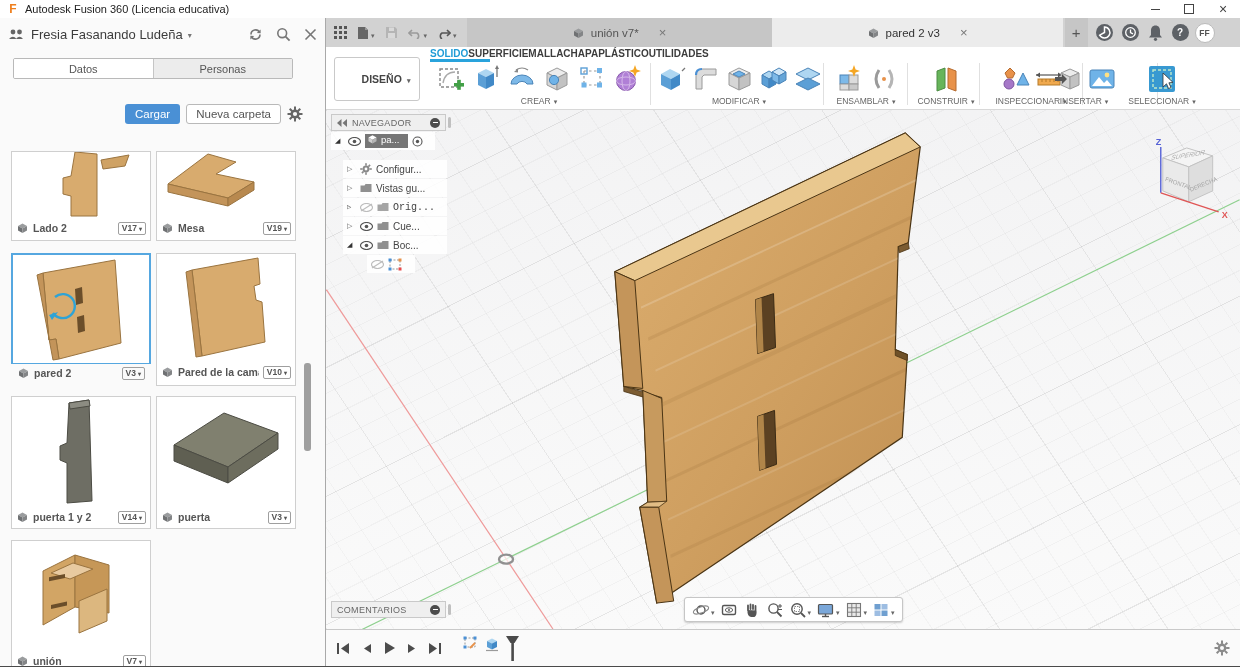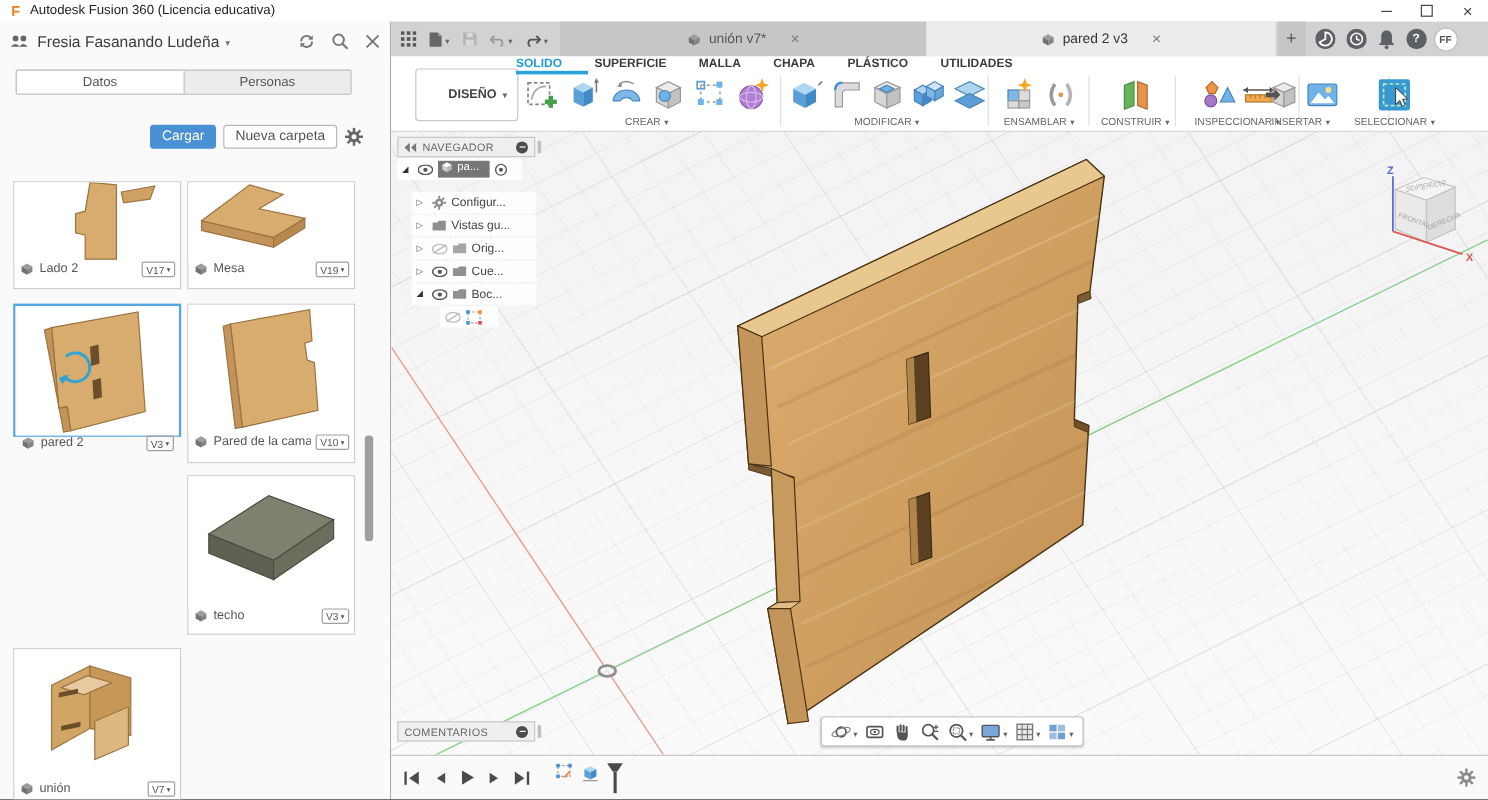--- a/index.html
+++ b/index.html
@@ -37,21 +37,21 @@
   .crumb{position:absolute;left:10px;top:118px;width:305px;height:16px;display:flex;align-items:center;
          font-size:11px;color:#666;gap:5px;}
   .crumb .sep{width:5px;height:5px;border-right:1.5px solid #bbb;border-top:1.5px solid #bbb;
               transform:rotate(45deg);margin-top:1px;}
   .crumb .cur{color:#444;}
   .crumb .globe{margin-left:auto;}
 
   .card{position:absolute;width:140px;background:#fff;border:1px solid #cfcfcf;}
   .card.sel{border:2px solid #55a7e0;}
   .card .thumb{width:100%;display:block;background:#fff;}
-  .card .foot{height:20px;display:flex;padding:0 4px;gap:4px;}
+  .card .foot{height:20px;display:flex;align-items:center;padding:0 4px;gap:4px;font-weight:bold;}
   .card .cname{font-size:10.5px;color:#555;white-space:nowrap;overflow:hidden;flex:1;}
   .vchip{border:1px solid #9f9f9f;border-radius:2px;font-size:8.5px;color:#555;
          padding:0px 3px;display:flex;align-items:center;gap:2px;height:13px;}
   .vchip .c{font-size:6px;color:#555;}
   .scrollthumb{position:absolute;left:304px;top:345px;width:7px;height:88px;background:#9f9f9f;border-radius:3px;}
 
   
   .rightpane{position:absolute;left:325px;top:18px;right:0;bottom:0;border-left:1px solid #a9a9a9;}
   .tabstrip{position:absolute;left:0;top:0;right:0;height:29px;background:#d2d2d2;display:flex;align-items:center;}
   .qat{display:flex;align-items:center;gap:10px;padding:0 10px 0 8px;}
@@ -62,23 +62,23 @@
   .t-active{width:291px;background:#ececec;color:#333;}
   .t-plus{width:23px;height:29px;background:#c6c6c6;margin-left:2px;display:flex;align-items:center;
           justify-content:center;font-size:15px;color:#555;}
   .tr-icons{margin-left:8px;display:flex;align-items:center;gap:9px;}
   .circ{width:17px;height:17px;border-radius:50%;background:#5d6166;display:flex;align-items:center;
         justify-content:center;color:#fff;font-size:10px;font-weight:bold;}
   .avatar{width:20px;height:20px;border-radius:50%;background:#fff;border:1px solid #bbb;color:#555;
           display:flex;align-items:center;justify-content:center;font-size:8.5px;font-weight:bold;margin-left:6px;margin-right:8px;}
 
   .ribbon{position:absolute;left:0;top:29px;right:0;height:63px;background:#fff;border-bottom:1px solid #d8d8d8;}
-  .design-btn{position:absolute;left:20px;top:10px;width:86px;height:44px;border:1px solid #c9c9c9;border-radius:3px;
+  .design-btn{position:absolute;left:8px;top:10px;width:86px;height:44px;border:1px solid #c9c9c9;border-radius:3px;
               display:flex;align-items:center;justify-content:center;font-size:10.5px;font-weight:bold;color:#444;gap:5px;padding-left:18px;}
-  .rtabs{position:absolute;left:104px;top:1px;display:flex;gap:27px;font-size:10px;color:#3c3c3c;font-weight:bold;}
+  .rtabs{position:absolute;left:104px;top:1px;display:flex;font-size:10px;color:#3c3c3c;font-weight:bold;}
   .rtabs .on{color:#1f9bd6;}
   .runderline{position:absolute;left:104px;top:12px;width:60px;height:3px;background:#29a3dc;}
   .rgroup{position:absolute;top:16px;height:44px;display:flex;flex-direction:column;align-items:center;}
   .gicons{display:flex;align-items:flex-start;gap:3px;height:32px;}
   .glabel{font-size:8.5px;color:#666;display:flex;gap:3px;align-items:center;margin-top:1px;}
   .vsep{position:absolute;top:16px;width:1px;height:42px;background:#e0e0e0;}
   .caret::after{content:"▾";font-size:7px;color:#666;}
 
   
   .canvas{position:absolute;left:0;top:92px;right:0;bottom:37px;background-color:#f5f5f6;
@@ -258,34 +258,52 @@
           <path d="M6.5,6.5 L11,4 L11,8.5 L6.5,11 Z" fill="#838587"></path>
         </svg>
         <span class="cname">Pared de la cama</span>
         <span class="vchip">
             <span>V10</span>
             <span class="c">▾</span>
           </span>
       </div>
     </div>
 
+    <div class="card" style="left:11px;top:378px;height:133px;">
+      <svg class="thumb" width="136" height="110" viewBox="0 0 136 110">
+        <path d="M56,6 L76,3 L79,104 L54,106 L54,66 L47,63 L47,49 L54,46 Z" fill="#6e6e64" stroke="#4c4c44"></path>
+        <path d="M56,6 L76,3 L77,9 L57,12 Z" fill="#8c8c82" stroke="#4c4c44"></path>
+      </svg>
+      <div class="foot">
+        <svg width="13" height="12">
+          <path d="M2,4 L6.5,1.5 L11,4 L6.5,6.5 Z" fill="#9a9c9e"></path>
+            <path d="M2,4 L6.5,6.5 L6.5,11 L2,8.5 Z" fill="#6f7173"></path>
+          <path d="M6.5,6.5 L11,4 L11,8.5 L6.5,11 Z" fill="#838587"></path>
+        </svg>
+        <span class="cname">puerta 1 y 2</span>
+        <span class="vchip">
+            <span>V14</span>
+            <span class="c">▾</span>
+          </span>
+      </div>
+    </div>
 
     <div class="card" style="left:156px;top:378px;height:133px;">
       <svg class="thumb" width="136" height="110" viewBox="0 0 136 110">
         <path d="M16,48 L66,16 L120,36 L70,70 Z" fill="#80806f" stroke="#4c4c44"></path>
         <path d="M16,48 L70,70 L70,86 L16,64 Z" fill="#5f5f52" stroke="#4c4c44"></path>
         <path d="M70,70 L120,36 L120,52 L70,86 Z" fill="#6d6d5e" stroke="#4c4c44"></path>
       </svg>
       <div class="foot">
         <svg width="13" height="12">
           <path d="M2,4 L6.5,1.5 L11,4 L6.5,6.5 Z" fill="#9a9c9e"></path>
             <path d="M2,4 L6.5,6.5 L6.5,11 L2,8.5 Z" fill="#6f7173"></path>
           <path d="M6.5,6.5 L11,4 L11,8.5 L6.5,11 Z" fill="#838587"></path>
         </svg>
-        <span class="cname">techo</span>
+        <span class="cname">puerta</span>
         <span class="vchip">
             <span>V3</span>
             <span class="c">▾</span>
           </span>
       </div>
     </div>
 
     <div class="card" style="left:11px;top:522px;height:133px;">
       <svg class="thumb" width="136" height="110" viewBox="0 0 136 110">
         <path d="M30,30 L62,14 L62,66 L30,84 Z" fill="#d2a565" stroke="#9a7440"></path>
@@ -700,21 +718,21 @@
         </div>
 
         <div class="trow" style="margin-left:12px;">
           <span class="exp">▷</span>
           <svg width="12" height="10">
             <path d="M0.5,2.5 L4.5,2.5 L5.5,1 L11.5,1 L11.5,9 L0.5,9 Z" fill="#909090"></path>
           </svg>
           <span>Vistas gu...</span>
         </div>
 
-        <div class="trow" style="margin-left:12px;">
+        <div class="trow" style="margin-left:12px;font-family:Liberation Mono, monospace;">
           <span class="exp">▷</span>
           <svg width="13" height="9">
             <ellipse cx="6.5" cy="4.5" rx="6" ry="4" fill="none" stroke="#bdbdbd" stroke-width="1.2"></ellipse>
             <line x1="1" y1="8" x2="12" y2="1" stroke="#bdbdbd" stroke-width="1.2"></line>
           </svg>
           <svg width="12" height="10">
             <path d="M0.5,2.5 L4.5,2.5 L5.5,1 L11.5,1 L11.5,9 L0.5,9 Z" fill="#a5a5a5"></path>
           </svg>
           <span>Orig...</span>
         </div>

